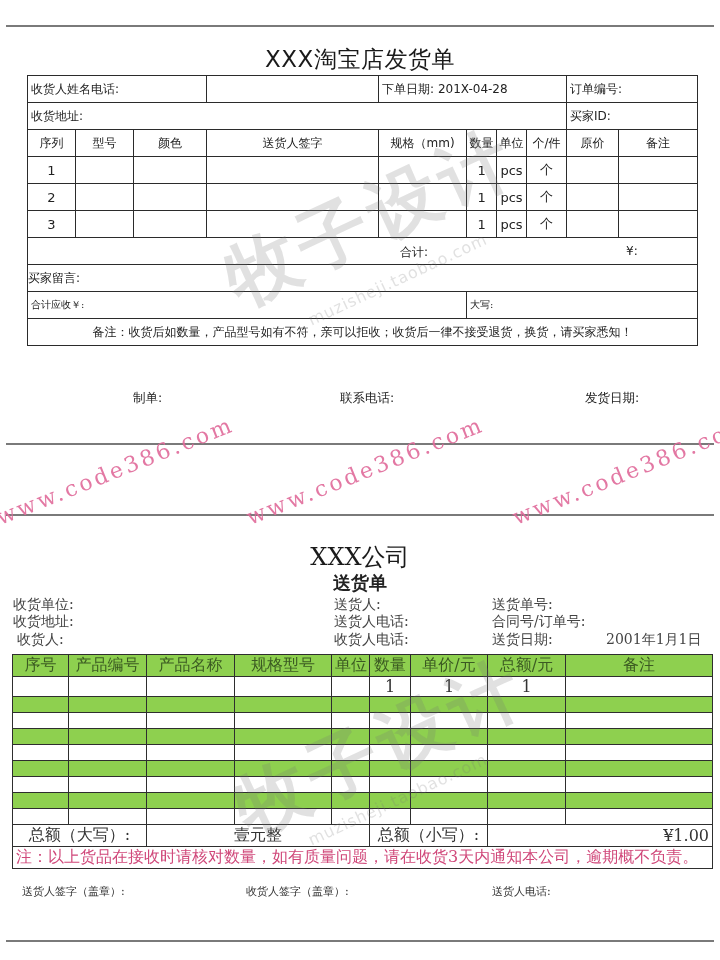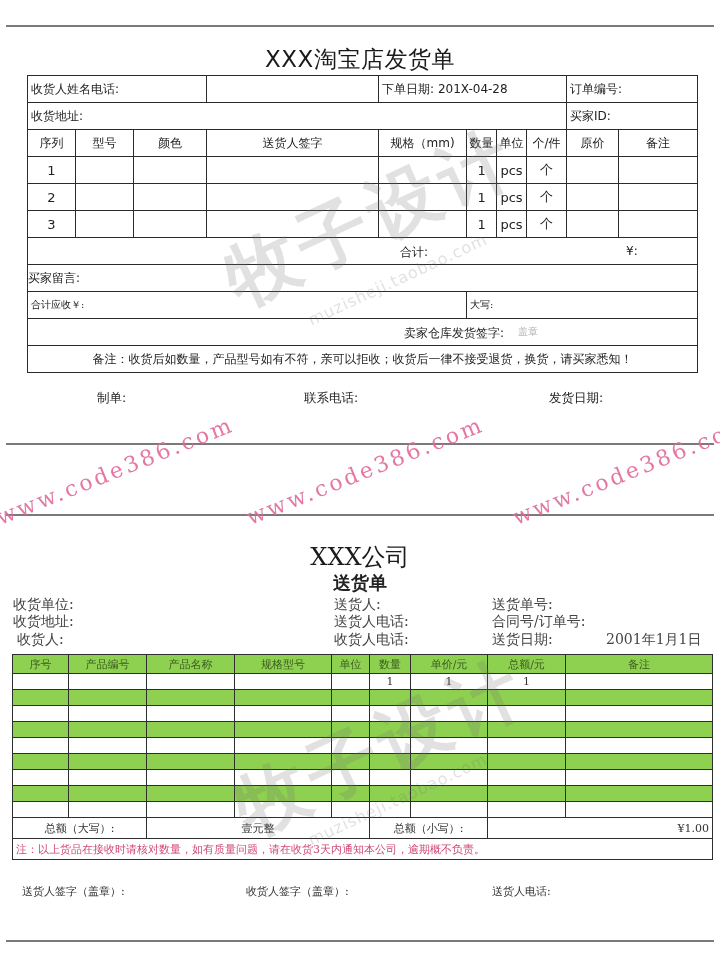--- a/index.html
+++ b/index.html
@@ -13,32 +13,32 @@
   
   .f1-title { position: absolute; left: 0; right: 0; top: 44px; text-align: center; font-size: 23px; color: #1a1a1a; letter-spacing: 0.5px; }
   table { border-collapse: collapse; table-layout: fixed; }
   .t1 { position: absolute; left: 27px; top: 75px; width: 670px; font-size: 12px; }
   .t1 td { border: 1.5px solid #2b2b2b; height: 26px; padding: 0 3px; overflow: hidden; white-space: nowrap; }
   .t1 .c { text-align: center; }
   .t1 .num { text-align: center; font-size: 13px; }
   .t1 .sm { font-size: 10px; font-family: "DejaVu Serif", serif; }
   .t1 .seal { color: #b5b5b5; }
   .f1-footer { position: absolute; top: 390px; left: 0; width: 720px; font-size: 12.5px; }
-  .f1-footer span { position: absolute; }
+  .f1-footer span { position: absolute; margin-left: 36px; }
 
   
   .wm-pink { position: absolute; color: #e06a9a; font-family: "DejaVu Serif", serif; font-size: 22px; letter-spacing: 3px; transform: rotate(-22deg); transform-origin: left bottom; white-space: nowrap; opacity: 0.9; }
   .wm-grey { position: absolute; color: rgba(120,120,120,0.22); font-size: 72px; font-weight: bold; transform: rotate(-25deg); white-space: nowrap; letter-spacing: 6px; pointer-events: none; }
   .wm-grey-sm { position: absolute; color: rgba(120,120,120,0.22); font-size: 16px; transform: rotate(-25deg); white-space: nowrap; letter-spacing: 1px; pointer-events: none; }
 
   
   .f2-title { position: absolute; left: 0; right: 0; top: 541px; text-align: center; font-size: 24px; font-family: "DejaVu Serif", serif; color: #1a1a1a; }
   .f2-sub { position: absolute; left: 0; right: 0; top: 571px; text-align: center; font-size: 18px; font-weight: bold; font-family: "DejaVu Serif", serif; }
   .f2-info { position: absolute; font-size: 14px; font-family: "DejaVu Serif", serif; color: #444; white-space: nowrap; }
-  .t2 { position: absolute; left: 12px; top: 654px; width: 700px; font-size: 11px; font-family: "DejaVu Serif", serif; border-radius: 21px; }
+  .t2 { position: absolute; left: 12px; top: 654px; width: 700px; font-size: 16px; font-family: "DejaVu Serif", serif; border-radius: 21px; }
   .t2 td { border: 1.5px solid #2e2e2e; height: 15px; padding: 0 3px; text-align: center; overflow: hidden; white-space: nowrap; color: #333; }
   .t2 tr.head td { background: #8ed04f; height: 18px; color: #3b5a22; }
   .t2 tr.g td { background: #8ed04f; }
   .t2 tr.w td { background: #ffffff; }
   .t2 tr.total td { height: 20px; background: #fff; }
   .t2 tr.note td { height: 20px; text-align: left; color: #d0487a; background: #fff; }
   .t2 .right { text-align: right; }
   .f2-footer { position: absolute; top: 884px; left: 0; width: 720px; font-size: 11px; font-family: "DejaVu Serif", serif; color: #333; }
   .f2-footer span { position: absolute; }
 </style>
@@ -132,26 +132,20 @@
       <span style="position:absolute; left:372px; top:6px;">合计:</span>
       <span style="position:absolute; left:598px; top:6px;">¥:</span>
     </td>
   </tr>
   <tr>
     <td colspan="10" style="padding-left:0;">买家留言:</td>
   </tr>
   <tr>
     <td colspan="5" class="sm" style="">合计应收￥:</td>
     <td colspan="5" class="sm">大写:</td>
-  </tr>
-  <tr>
-    <td colspan="10" style="position:relative;">
-      <span style="position:absolute; left:376px; top:6px;">卖家仓库发货签字:</span>
-      <span class="seal" style="position:absolute; left:490px; top:6px; font-size:10px;">盖章</span>
-    </td>
   </tr>
   <tr>
     <td colspan="10" class="c">备注：收货后如数量，产品型号如有不符，亲可以拒收；收货后一律不接受退货，换货，请买家悉知！</td>
   </tr>
 </tbody>
   </table>
 
 <div class="f1-footer">
   <span style="left:97px;">制单:</span>
   <span style="left:304px;">联系电话:</span>

